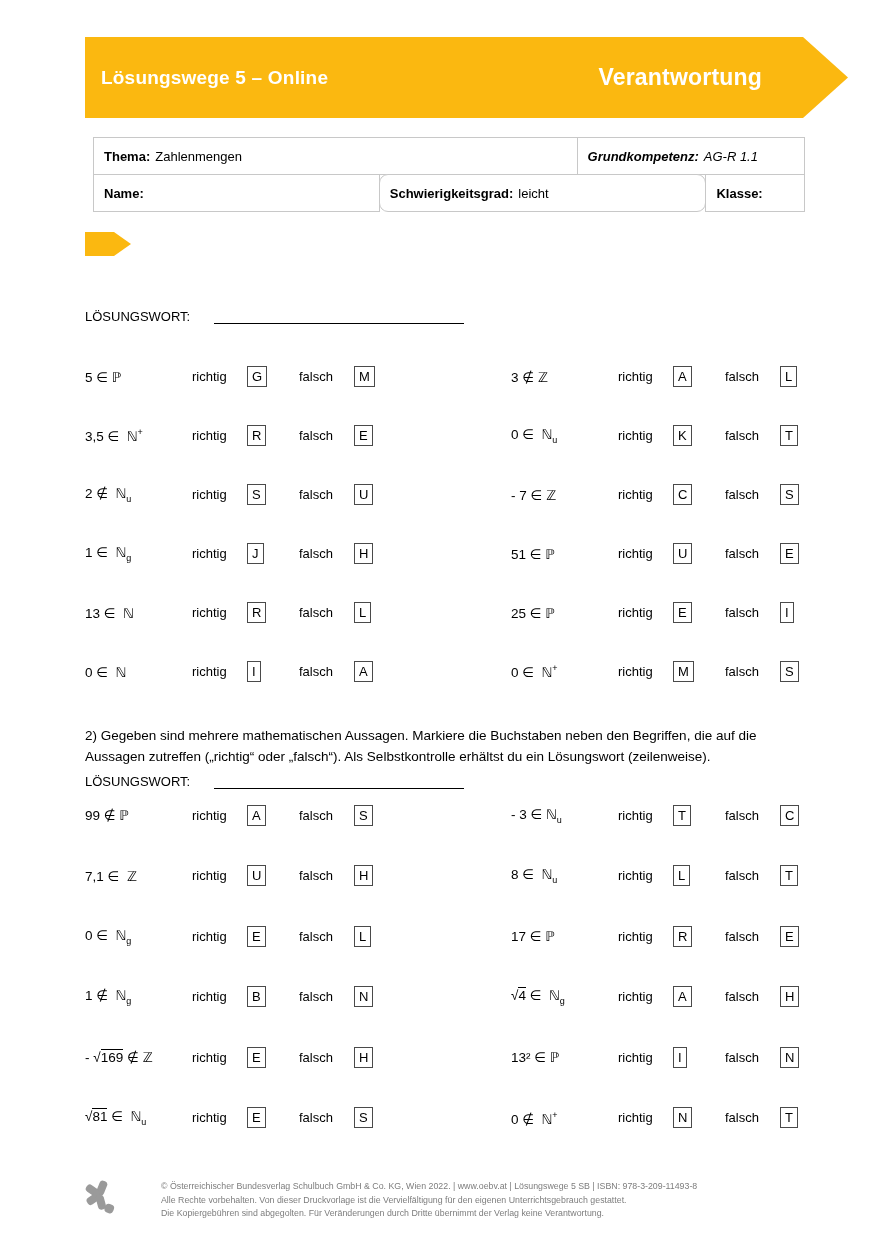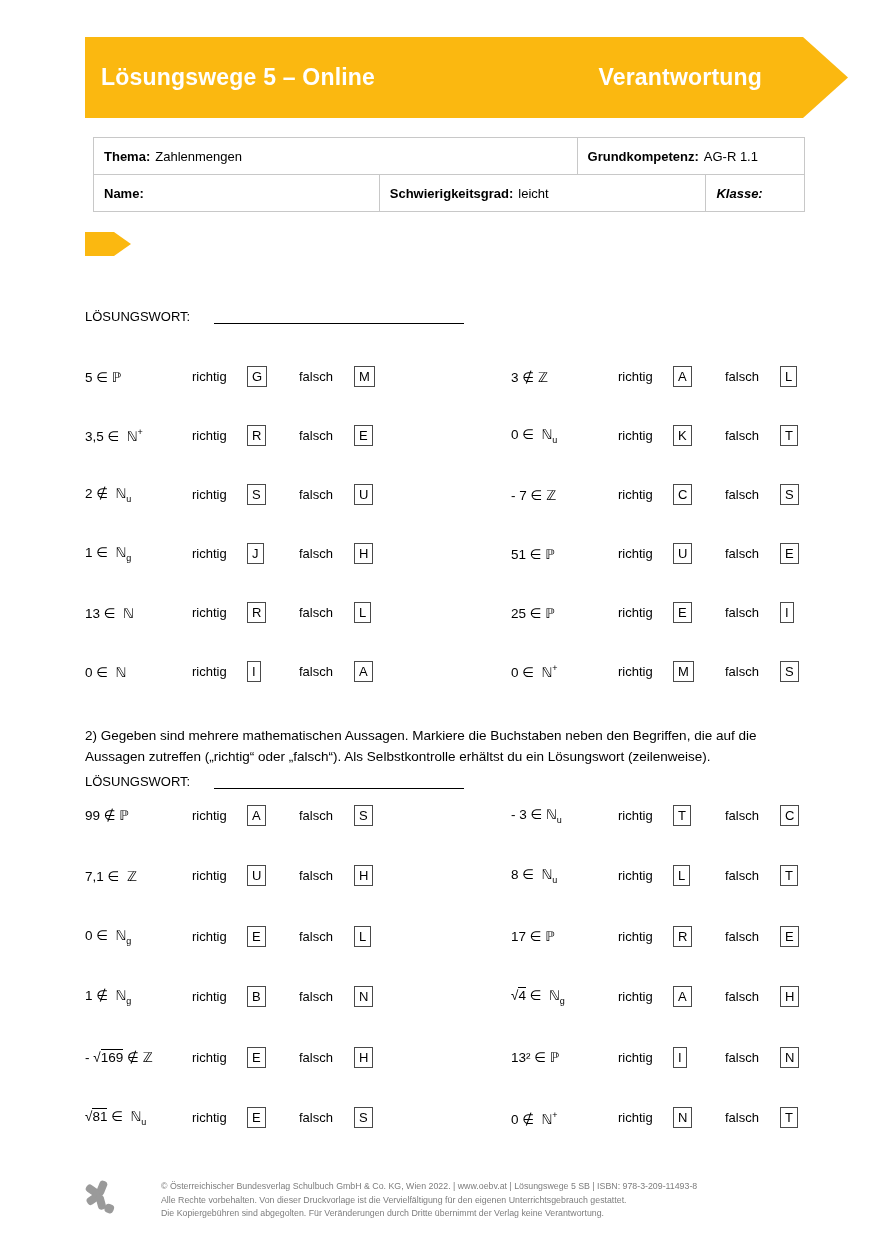--- a/index.html
+++ b/index.html
@@ -12,21 +12,21 @@
   body{margin:0; background:#fff; color:#000;
        font-family:"Liberation Sans","DejaVu Sans",sans-serif;}
   .page{position:relative; width:890px; height:1259px; background:#fff; overflow:hidden;}
 
   
   .banner{position:absolute; left:85px; top:37px; width:763px; height:81px;
           background:var(--yellow);
           clip-path:polygon(0 0, 718px 0, 763px 50%, 718px 100%, 0 100%);
           display:flex; align-items:center; justify-content:space-between;
           padding:0 86px 0 16px;}
-  .banner .title{font-size:23px; font-weight:bold; color:#fff; letter-spacing:.2px;}
+  .banner .title{font-size:19px; font-weight:bold; color:#fff; letter-spacing:.2px;}
   .banner .badge{font-size:23px; font-weight:bold; color:#fff; letter-spacing:.2px;}
 
   
   .info-table{position:absolute; left:93px; top:137px; width:712px; font-size:13px;}
   .it-row{display:flex;justify-content:space-between;}
   .it-cell{border:1px solid var(--border-gray); height:38px;
            display:flex; align-items:center; padding-left:10px; background:#fff;}
   .it-row + .it-row .it-cell{margin-top:-1px;}
   .it-cell + .it-cell{margin-left:-1px;}
   .it-cell b{margin-right:5px;}
@@ -79,35 +79,35 @@
     <span class="title">Lösungswege 5 – Online</span>
     <span class="badge">Verantwortung</span>
   </div>
 
   <div class="info-table">
     <div class="it-row">
       <div class="it-cell" style="width:501px;">
         <b>Thema:</b>
         <span>Zahlenmengen</span>
       </div>
-      <div class="it-cell" style="width:236px;">
+      <div class="it-cell" style="width:236px;font-style:italic;">
         <b>Grundkompetenz:</b>
         <span>AG-R 1.1</span>
       </div>
     </div>
     <div class="it-row">
       <div class="it-cell" style="width:307px;">
         <b>Name:</b>
         <span></span>
       </div>
-      <div class="it-cell" style="width:351px;">
+      <div class="it-cell" style="width:351px;border-radius:9px;">
         <b>Schwierigkeitsgrad:</b>
         <span>leicht</span>
       </div>
-      <div class="it-cell" style="width:106px;font-style:italic;">
+      <div class="it-cell" style="width:106px;">
         <b>Klasse:</b>
         <span></span>
       </div>
     </div>
   </div>
 
   <div class="marker"></div>
 
   <div class="lw lw-1">
     <span>LÖSUNGSWORT:</span>

